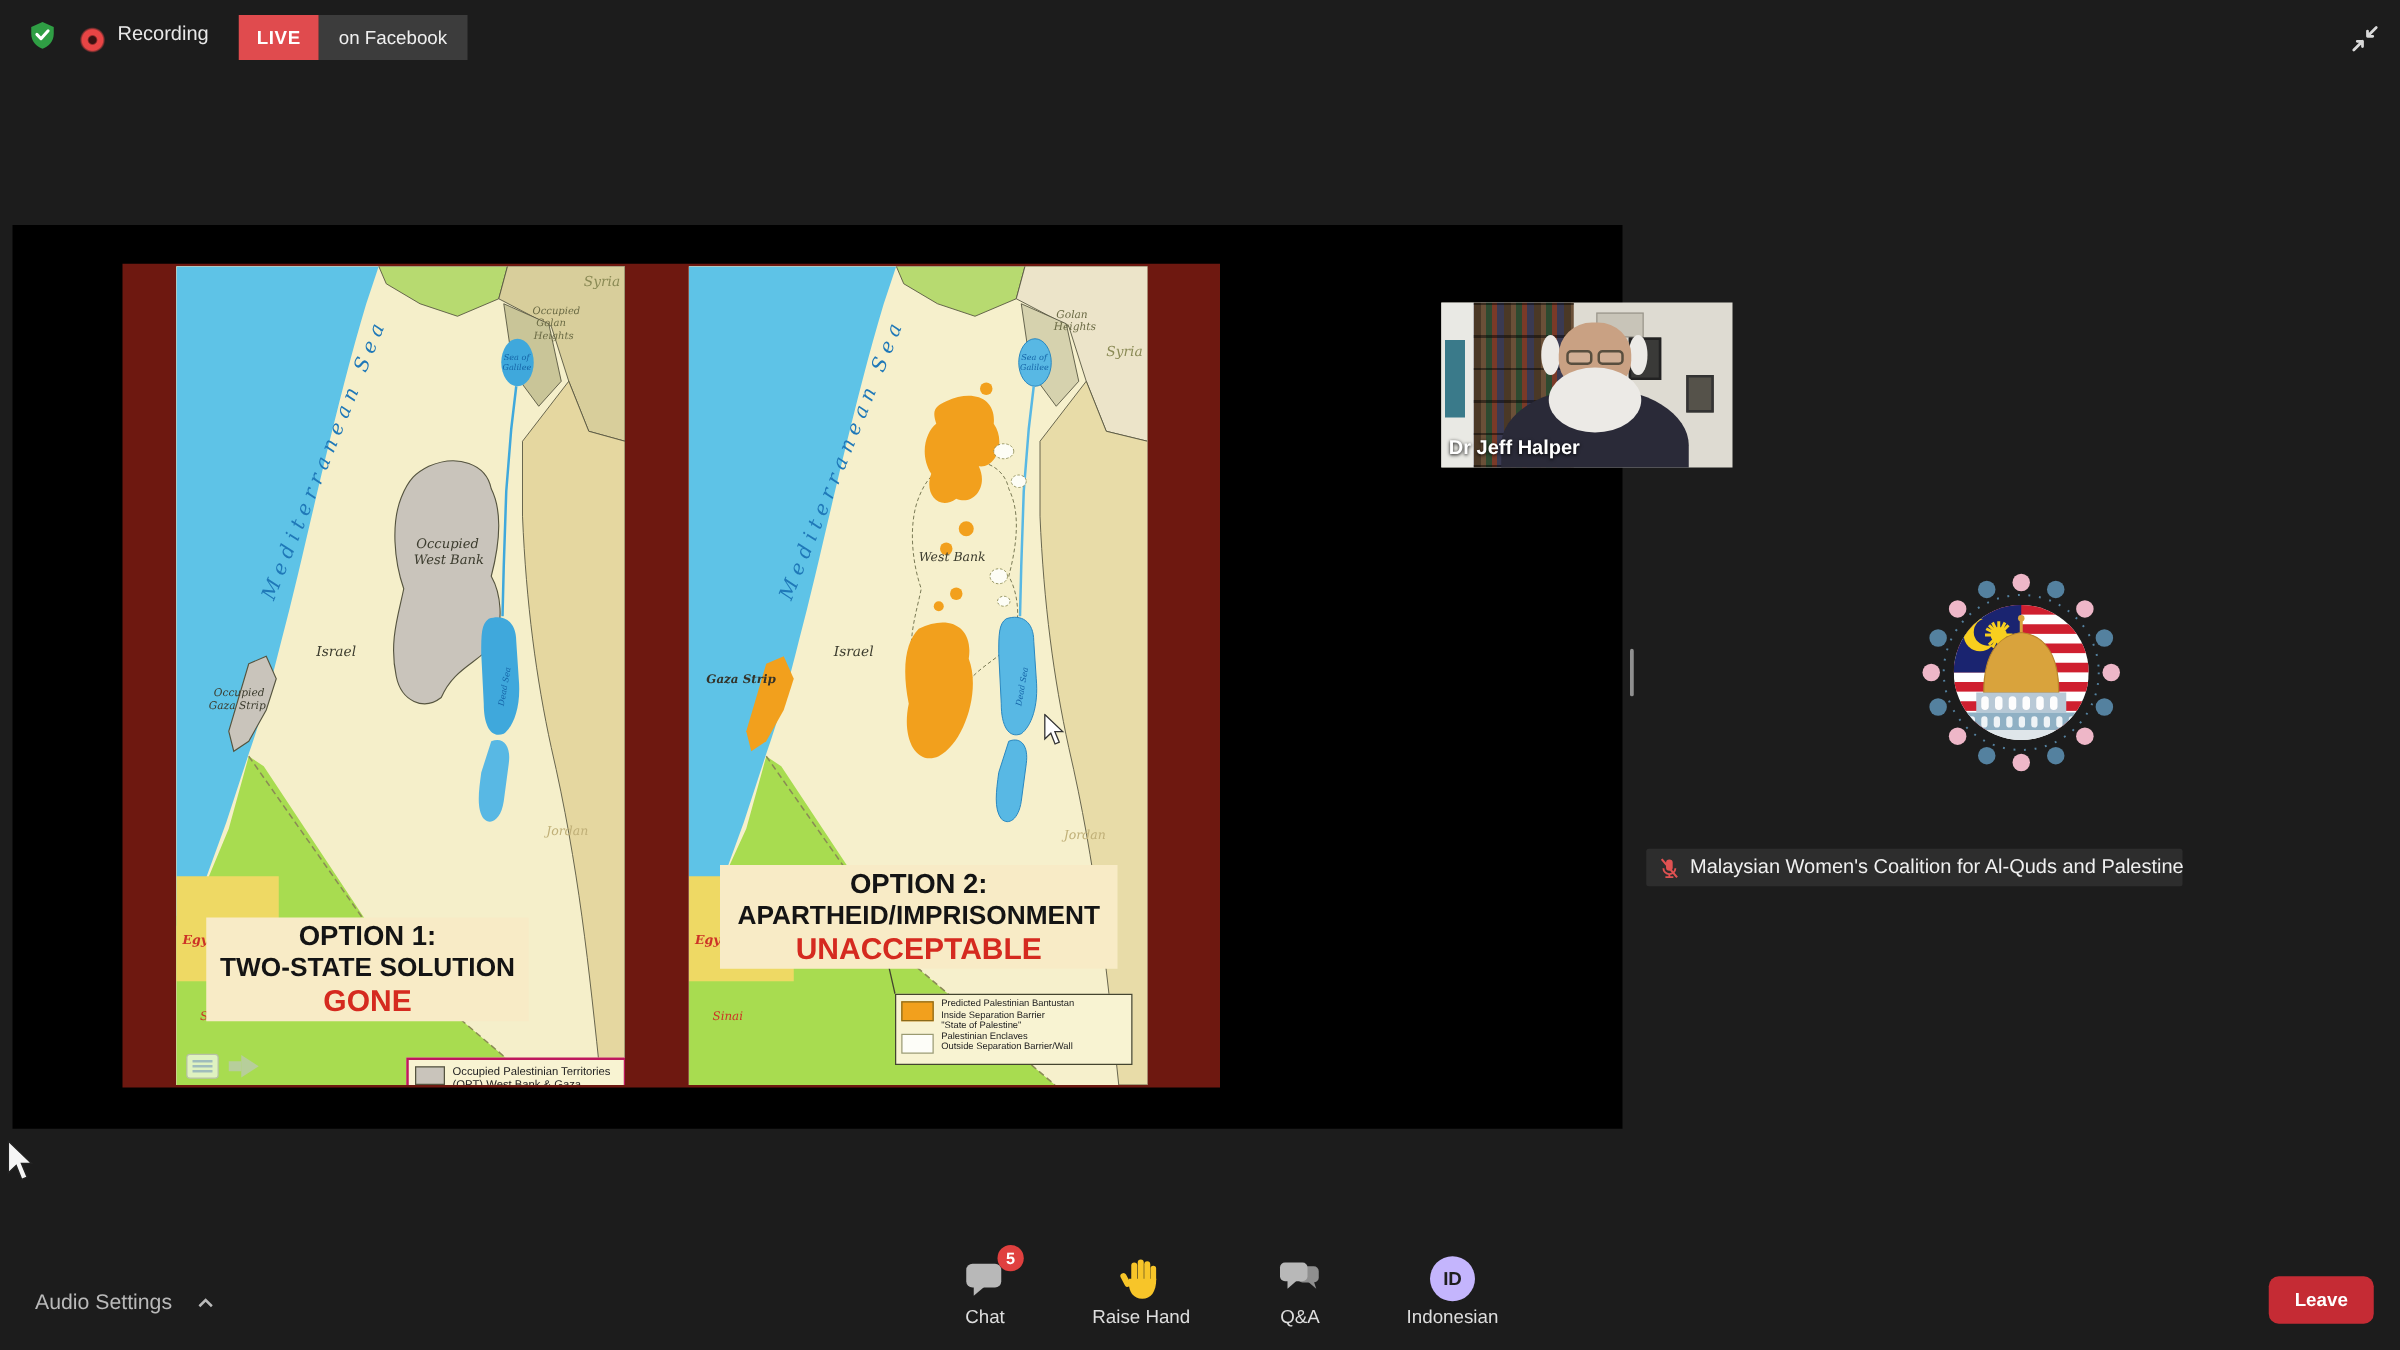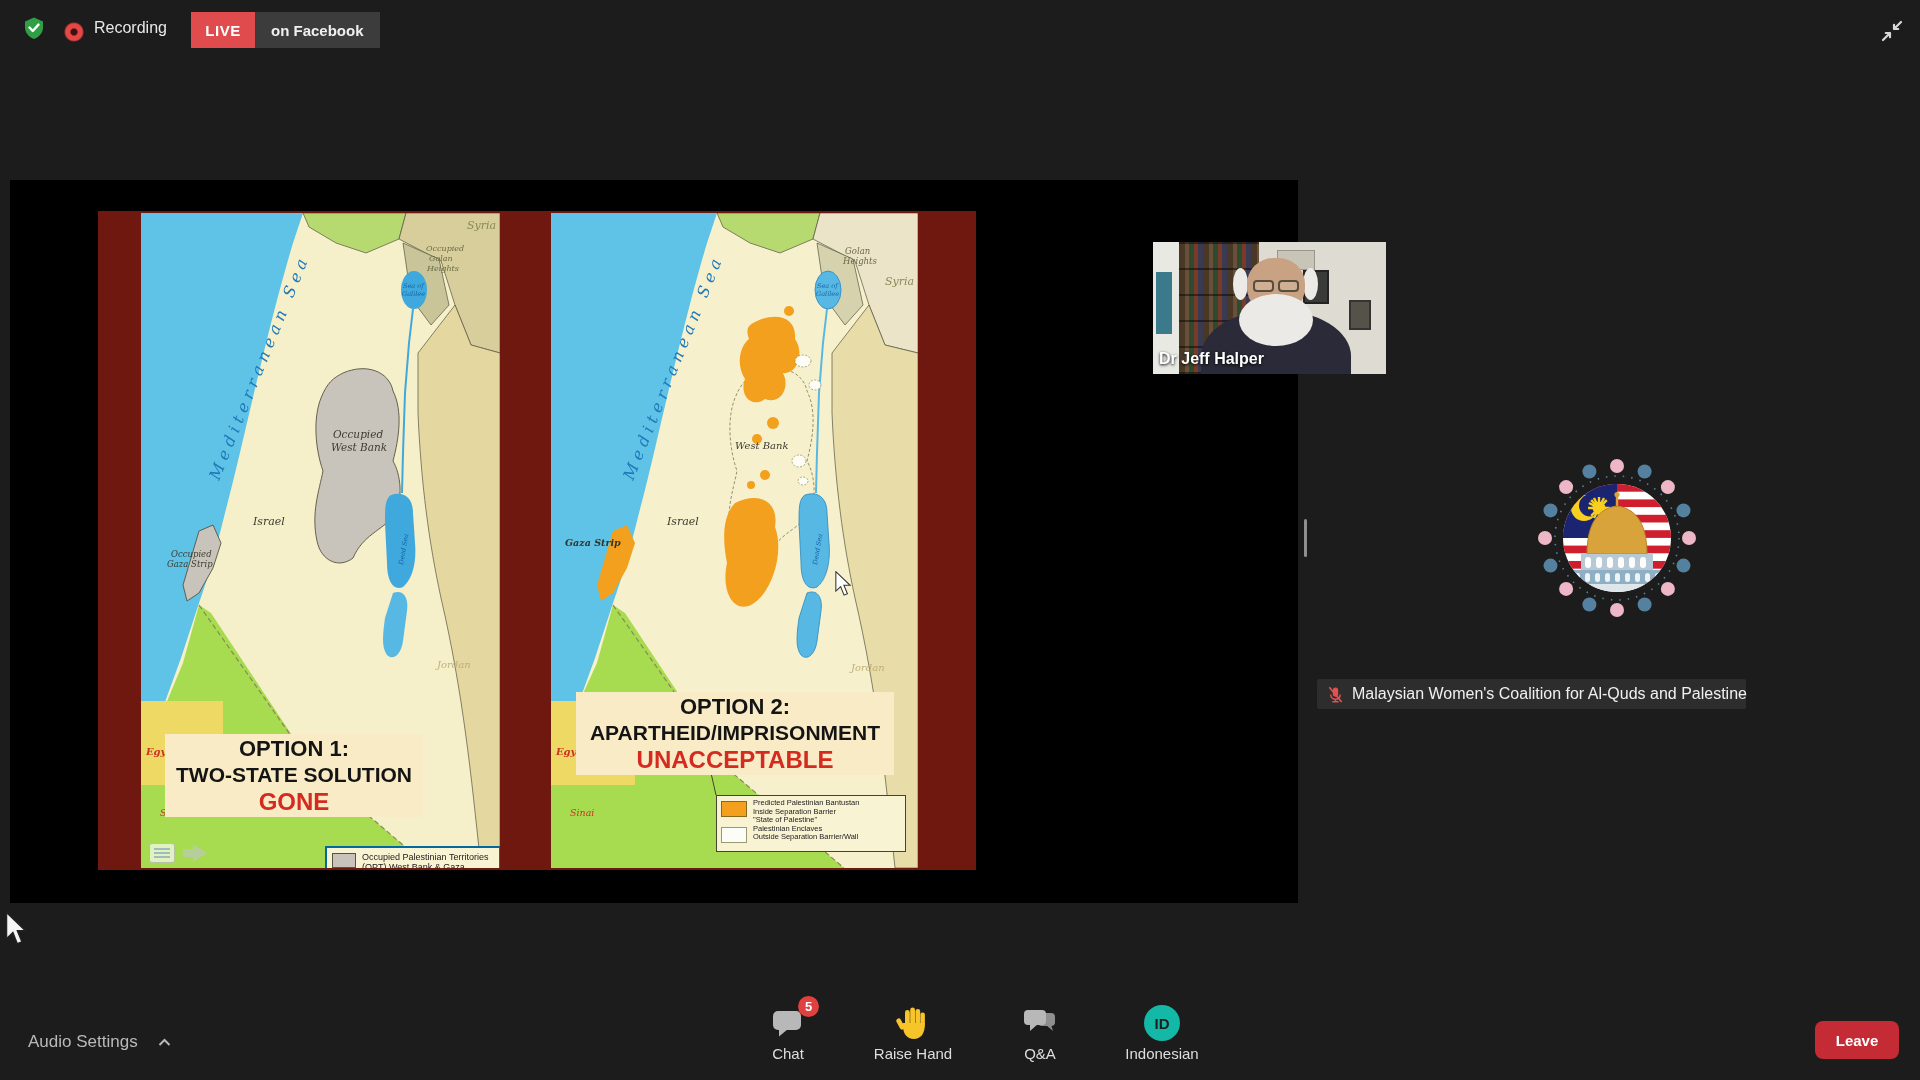--- a/index.html
+++ b/index.html
@@ -8,41 +8,41 @@
   .abs { position:absolute; }
 
   
   .shield { left:22px; top:16px; }
   .rec-dot { left:64px; top:22px; width:20px; height:20px; border-radius:50%;
     background:radial-gradient(circle, #3a1212 0 20%, #e84545 30% 58%, rgba(232,69,69,.30) 68%, transparent 78%); }
   .rec-label { left:94px; top:19px; color:#e8e8e8; font-size:16px; }
   .live-badge { left:191px; top:12px; width:64px; height:36px; background:var(--accent-live,#e04b4e);
     color:#fff; font-weight:bold; font-size:15px; display:flex; align-items:center; justify-content:center; letter-spacing:.5px; }
   .live-loc { left:255px; top:12px; height:36px; background:#3c3c3c; color:#f0f0f0;
-    font-size:15px; display:flex; align-items:center; padding:0 16px;font-weight:bold; }
+    font-size:15px; display:flex; align-items:center; padding:0 16px; }
   .exit-fs { left:1868px; top:8px; width:48px; height:48px; background:transparent; border:none; cursor:pointer; }
 
   
   .share-area { left:10px; top:180px; width:1288px; height:723px; background:#000; }
   .slide { left:88px; top:31px; width:878px; height:659px; background:var(--slide-maroon,#6e1810); position:absolute; }
   .panel { position:absolute; top:2px; height:655px; overflow:hidden; background:#f5efca; }
   .panel-left { left:43px; width:359px; }
   .panel-right { left:453px; width:367px; }
   .panel svg.mapgeo { position:absolute; left:0; top:0; }
 
   .banner { position:absolute; background:#f8ebc6; display:flex; flex-direction:column;
     align-items:center; justify-content:center; text-align:center; }
   .banner .t1 { font-size:22px; font-weight:bold; color:#141414; line-height:26px; }
   .banner .t2 { font-size:21px; font-weight:bold; color:#141414; line-height:26px; }
   .banner .verdict { font-size:24px; font-weight:bold; color:var(--accent-red-text,#d52a1f); line-height:28px; }
   .banner-l { left:24px; top:479px; width:258px; height:83px;margin-top:42px; }
   .banner-r { left:25px; top:479px; width:318px; height:83px; }
 
   .legend-left { position:absolute; left:184px; top:633px; width:176px; height:40px;
-    background:#f8f3d2; border:2px solid #0369a1; display:flex; align-items:flex-start; padding:4px 5px; gap:6px; }
+    background:#f8f3d2; border:2px solid #be185d; display:flex; align-items:flex-start; padding:4px 5px; gap:6px; }
   .legend-left .sw { width:24px; height:15px; background:#c9c4bb; border:1px solid #55543f; margin-top:1px; }
   .legend-left .txt { font-size:9px; color:#222; line-height:10px; }
 
   .legend-right { position:absolute; left:165px; top:582px; width:190px; height:57px;
     background:#f8f3d2; border:1.5px solid #44442f; padding:3px 4px; }
   .legend-right .row { display:flex; gap:6px; }
   .legend-right .sw { width:26px; height:16px; border:1px solid #8a6a1a; flex:0 0 auto; margin-top:2px; }
   .legend-right .sw.orange { background:var(--map-orange,#f2a01d); }
   .legend-right .sw.white { background:#fdfdf8; border-color:#9a9a70; }
   .legend-right .txt { font-size:7.5px; color:#222; line-height:8.5px; }
@@ -86,21 +86,21 @@
   
   .audio-settings { left:28px; top:1026px; height:32px; display:flex; align-items:center; gap:20px;
     background:transparent; border:none; color:#b9b9b9; font-size:17px; cursor:pointer; }
   .tb-btn { position:absolute; top:1002px; display:flex; flex-direction:column; align-items:center;
     background:transparent; border:none; cursor:pointer; }
   .tb-btn .ic { height:42px; display:flex; align-items:center; justify-content:center; position:relative; }
   .tb-btn .lb { margin-top:1px; font-size:15px; color:#dedede; font-family:"Liberation Sans",sans-serif; }
   .badge { position:absolute; top:-6px; right:-14px; min-width:21px; height:21px; border-radius:11px;
     background:var(--accent-badge,#e0403f); color:#fff; font-size:13px; font-weight:bold;
     display:flex; align-items:center; justify-content:center; padding:0 4px; }
-  .id-circle { width:36px; height:36px; border-radius:50%; background:#14b8a6; color:#1e1e1e;
+  .id-circle { width:36px; height:36px; border-radius:50%; background:#c4b5fd; color:#1e1e1e;
     font-weight:bold; font-size:15px; display:flex; align-items:center; justify-content:center; }
   .leave-btn { left:1815px; top:1021px; width:84px; height:38px; background:var(--accent-leave,#c52b34);
     border:none; border-radius:8px; color:#fff; font-size:15px; font-weight:bold; cursor:pointer; }
 
   
   text { font-family:"DejaVu Serif", serif; }
 </style>
 </head>
 <body>
 

